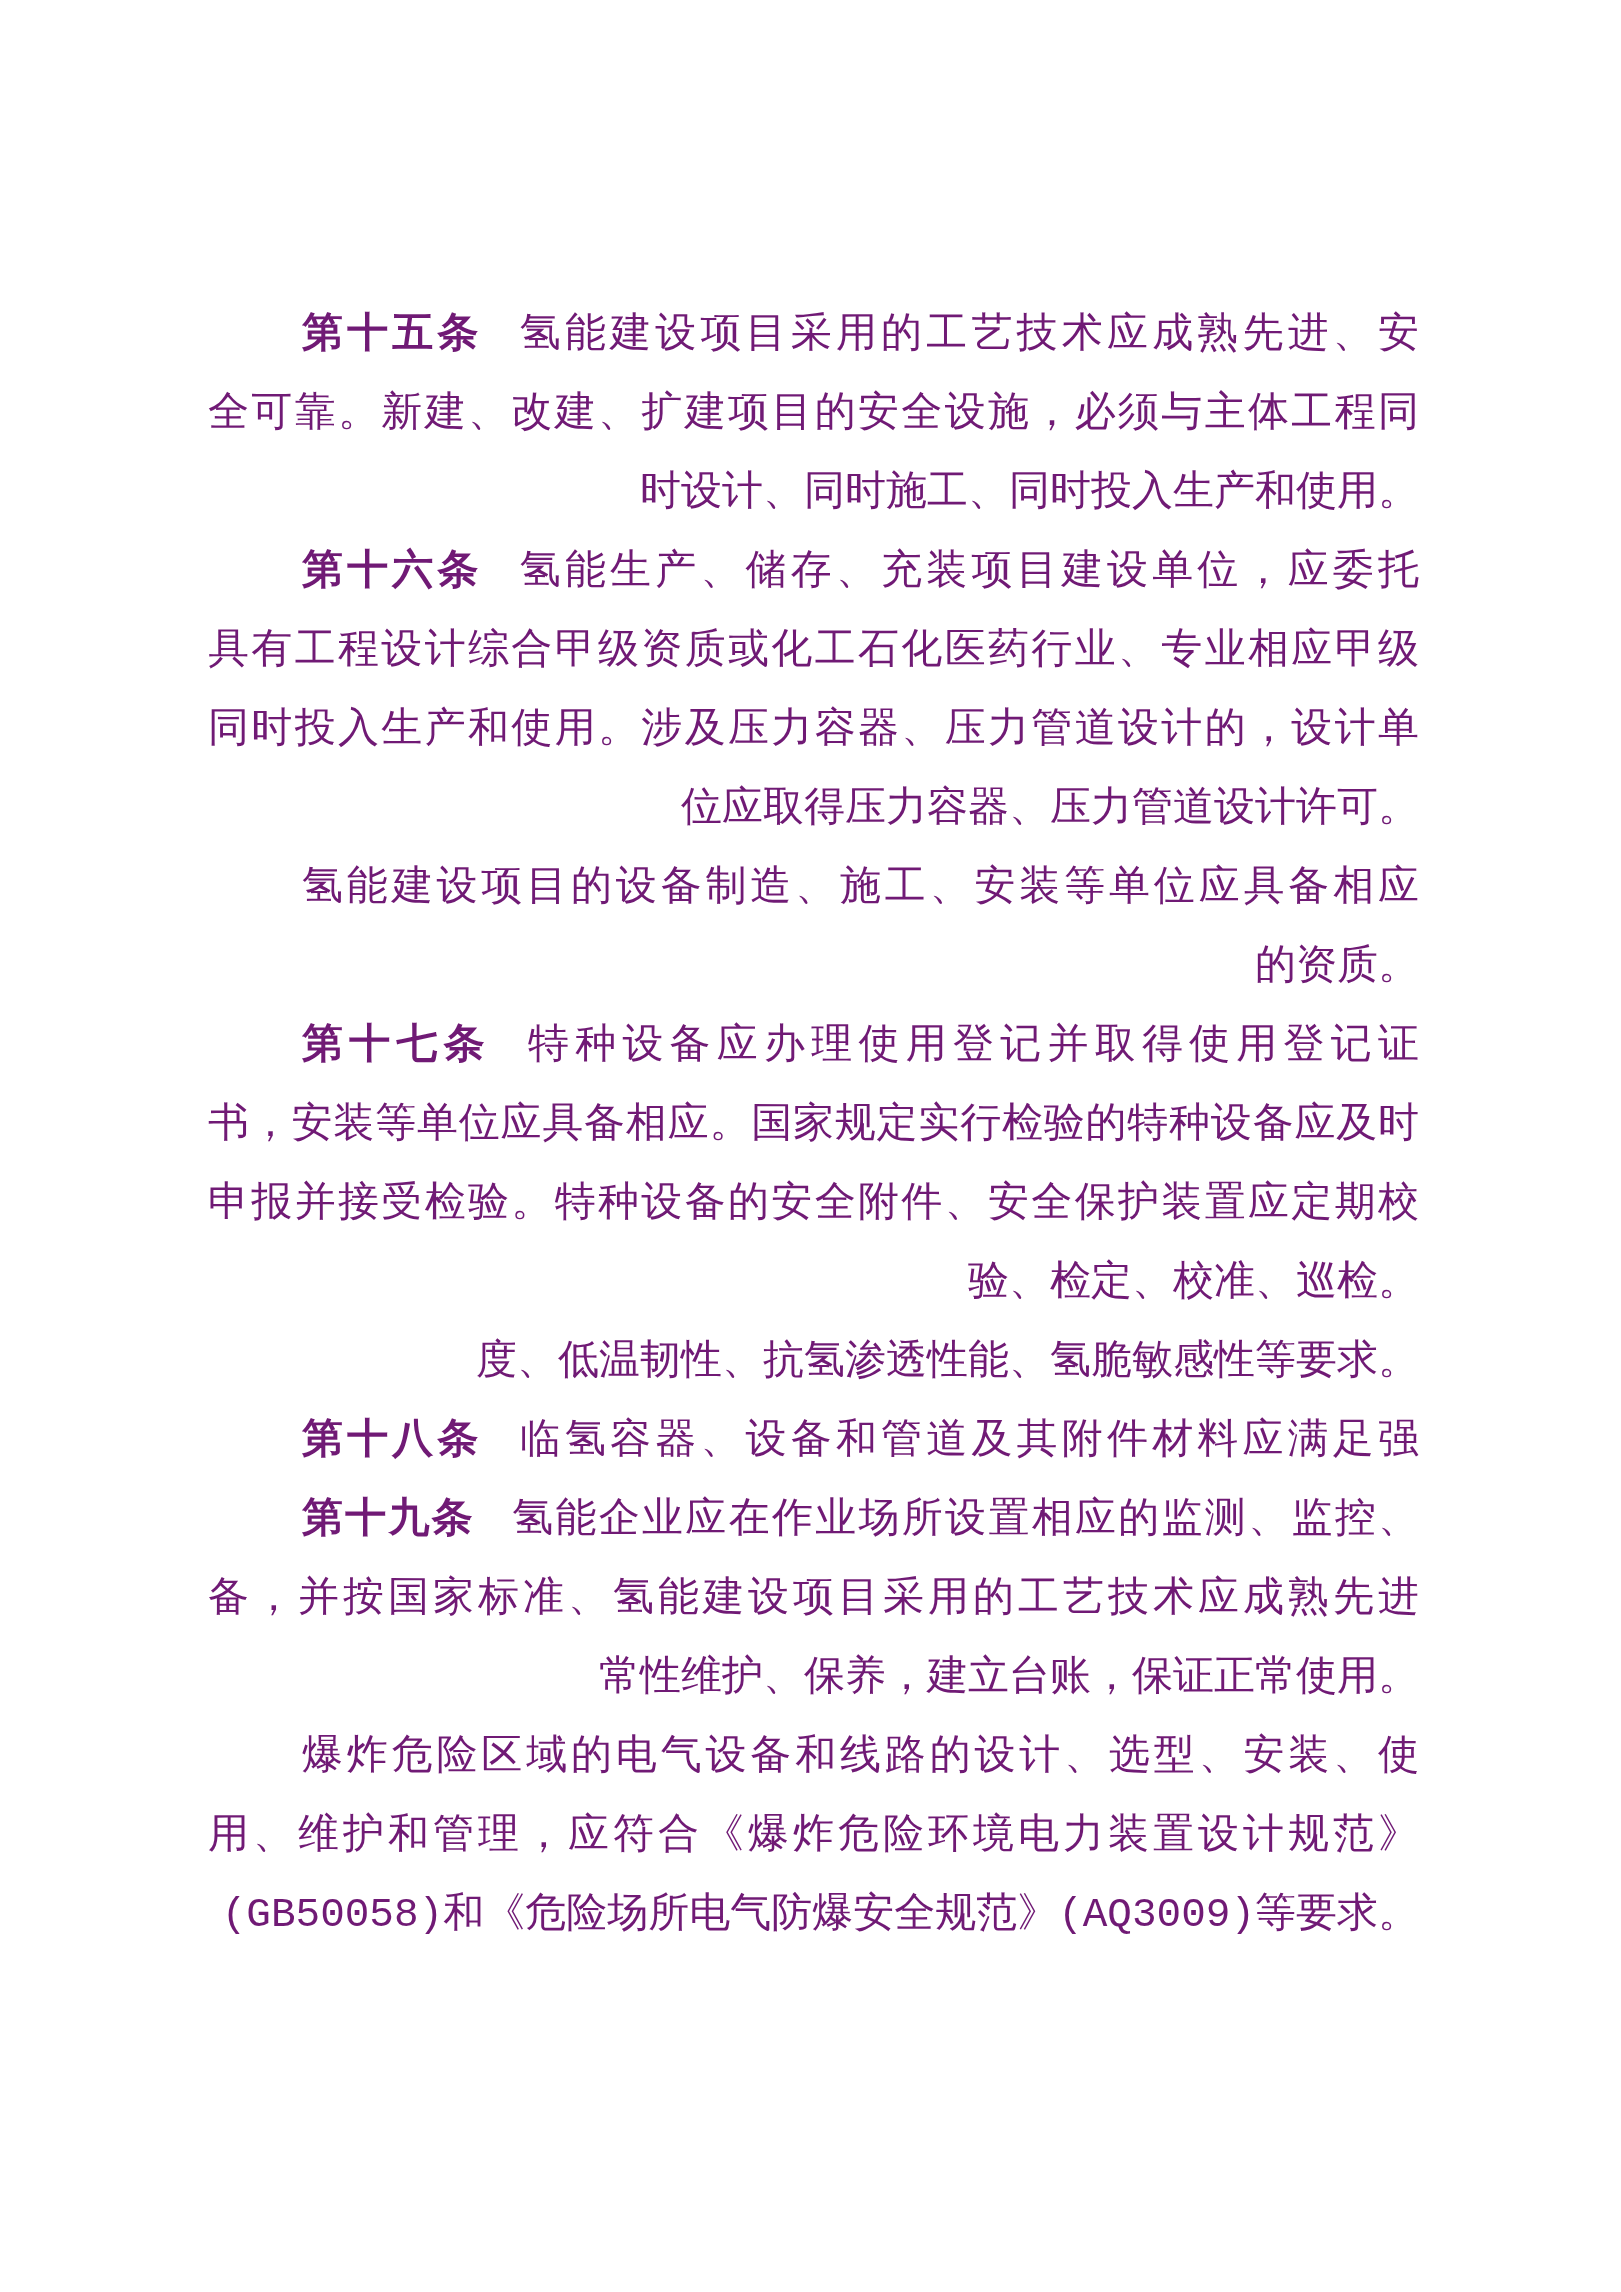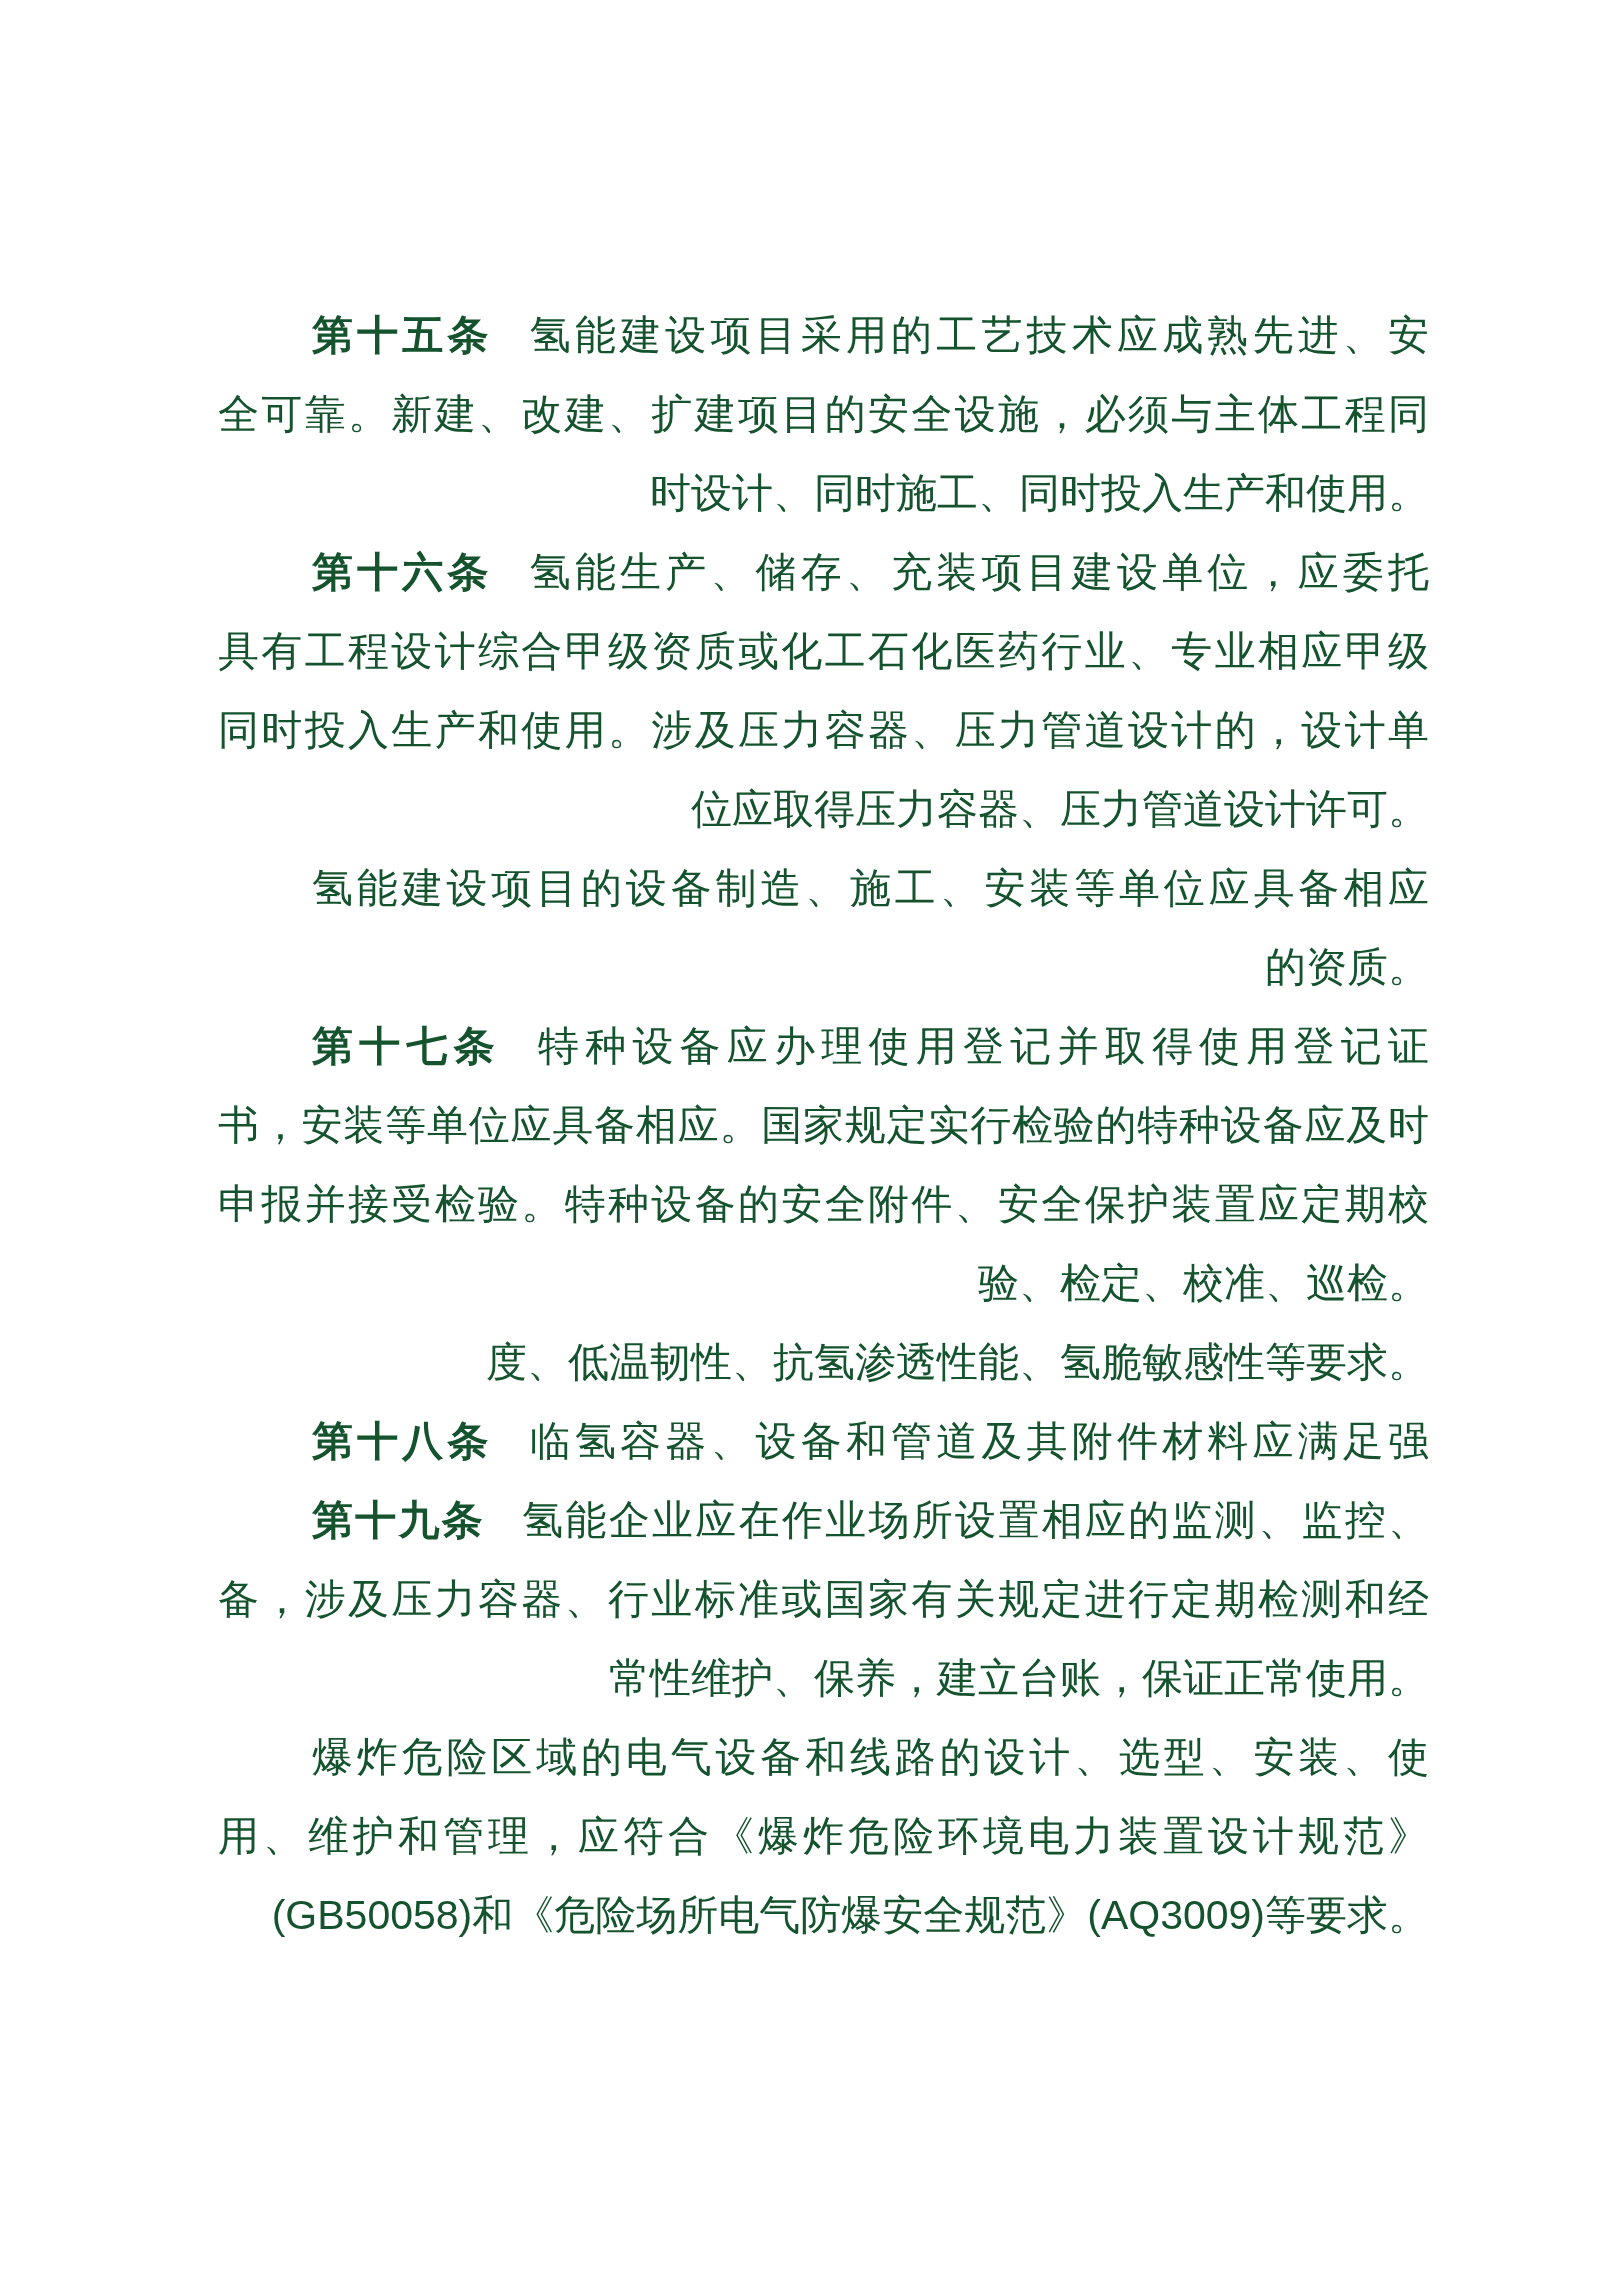--- a/index.html
+++ b/index.html
@@ -7,24 +7,25 @@
   .page {
     position: relative;
     width: 1621px;
     height: 2293px;
     background: #ffffff;
     overflow: hidden;
     font-family: "Liberation Sans", sans-serif;
   }
   .doc {
     position: absolute;
-    left: 218px;
+    left: 208px;
     top: 296px;
     width: 1211px;
-    color: #14532d;
+    color: #701a75;
+    font-family: Liberation Mono, monospace;
   }
   .line {
     height: 79px;
     line-height: 79px;
     font-size: 41px;
     overflow: hidden;
     text-align: right;
     white-space: normal;
   }
   .line.full {
@@ -71,21 +72,21 @@
 
     <div class="line"><span>验、检定、校准、巡检。</span></div>
 
     <div class="line"><span>度、低温韧性、抗氢渗透性能、氢脆敏感性等要求。</span></div>
 
     <div class="line indent full"><span class="term">第十八条</span><span>临氢容器、设备和管道及其附件材料应满足强</span></div>
 
     <div class="line indent full"><span class="term">第十九条</span><span>氢能企业应在作业场所设置相应的监测、监控、</span></div>
 
 
-    <div class="line full"><span>备，涉及压力容器、行业标准或国家有关规定进行定期检测和经</span></div>
+    <div class="line full"><span>备，并按国家标准、氢能建设项目采用的工艺技术应成熟先进</span></div>
 
     <div class="line"><span>常性维护、保养，建立台账，保证正常使用。</span></div>
 
     <div class="line indent full"><span>爆炸危险区域的电气设备和线路的设计、选型、安装、使</span></div>
 
     <div class="line full"><span>用、维护和管理，应符合《爆炸危险环境电力装置设计规范》</span></div>
 
     <div class="line"><span>(GB50058)和《危险场所电气防爆安全规范》(AQ3009)等要求。</span></div>
 
   </div>

